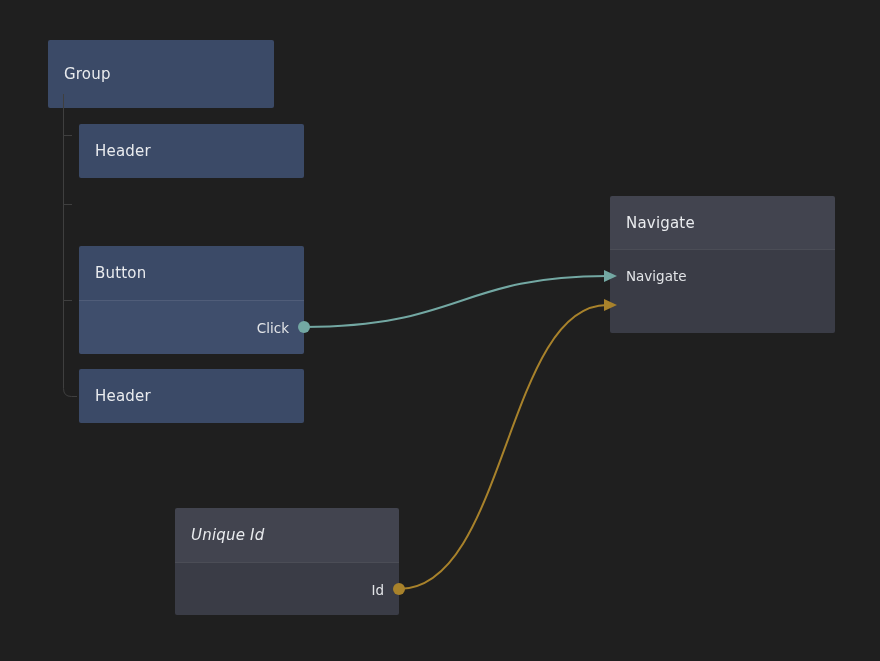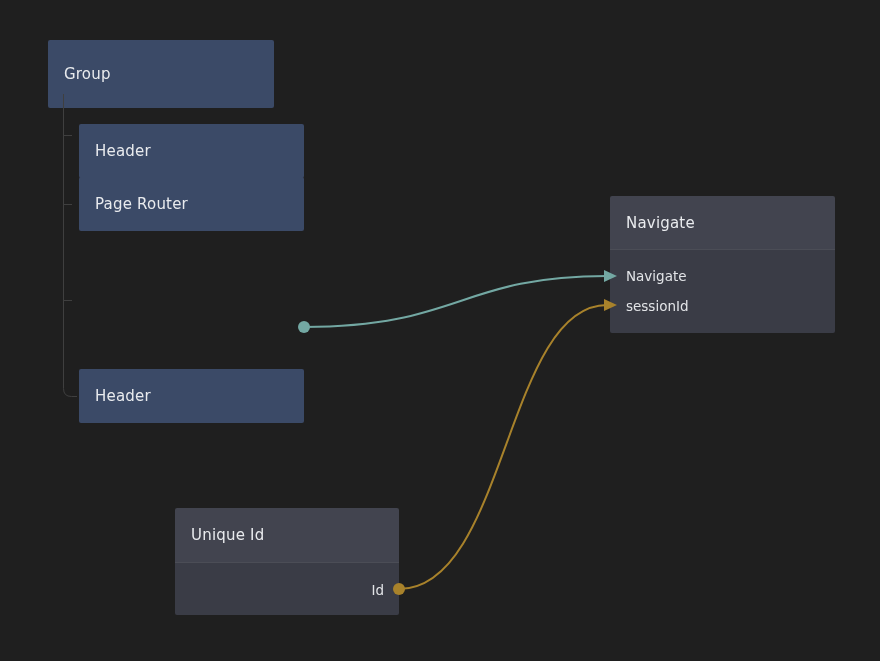--- a/index.html
+++ b/index.html
@@ -91,49 +91,51 @@
       <span class="title-text">Group</span>
     </div>
   </div>
 
   <div class="node blue single" style="left:79px; top:124px; width:225px; height:54px;">
     <div class="title-bar" style="height:54px;">
       <span class="title-text">Header</span>
     </div>
   </div>
 
-  <div class="node blue single" style="left:79px; top:177px; width:225px; height:54px;">
+
+  <div class="node blue" style="left:79px; top:246px; width:225px; height:108px;">
     <div class="title-bar" style="height:54px;">
-      <span class="title-text">Page Router</span>
+      <span class="title-text">Button</span>
+    </div>
+    <div class="body" style="height:54px; padding-top:12px;">
+      <div class="port-row out">
+        <span class="port-label">Click</span>
+      </div>
     </div>
   </div>
-
 
   <div class="node blue single" style="left:79px; top:369px; width:225px; height:54px;">
     <div class="title-bar" style="height:54px;">
       <span class="title-text">Header</span>
     </div>
   </div>
 
   <div class="node gray" style="left:610px; top:196px; width:225px; height:175px;">
     <div class="title-bar" style="height:53px;">
       <span class="title-text">Navigate</span>
     </div>
     <div class="body" style="height:84px; padding-top:11px;">
       <div class="port-row in">
         <span class="port-label">Navigate</span>
       </div>
-      <div class="port-row in">
-        <span class="port-label">sessionId</span>
-      </div>
     </div>
   </div>
 
   <div class="node gray" style="left:175px; top:508px; width:224px; height:107px;">
-    <div class="title-bar" style="height:54px;">
+    <div class="title-bar" style="height:54px;font-style:italic;">
       <span class="title-text">Unique Id</span>
     </div>
     <div class="body" style="height:53px; padding-top:12px;text-align:center;">
       <div class="port-row out">
         <span class="port-label">Id</span>
       </div>
     </div>
   </div>
 
   <svg class="overlay" width="880" height="661" viewBox="0 0 880 661">

